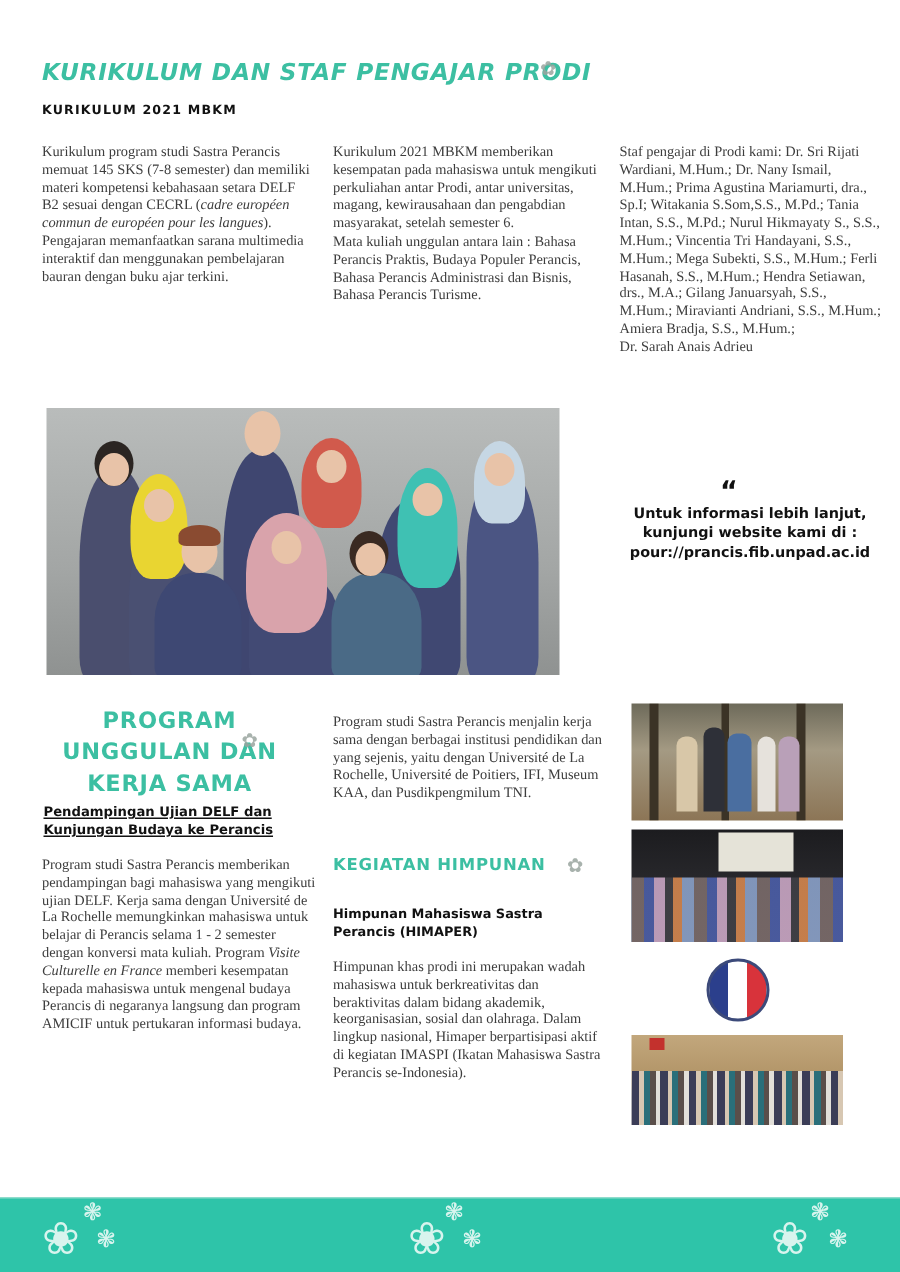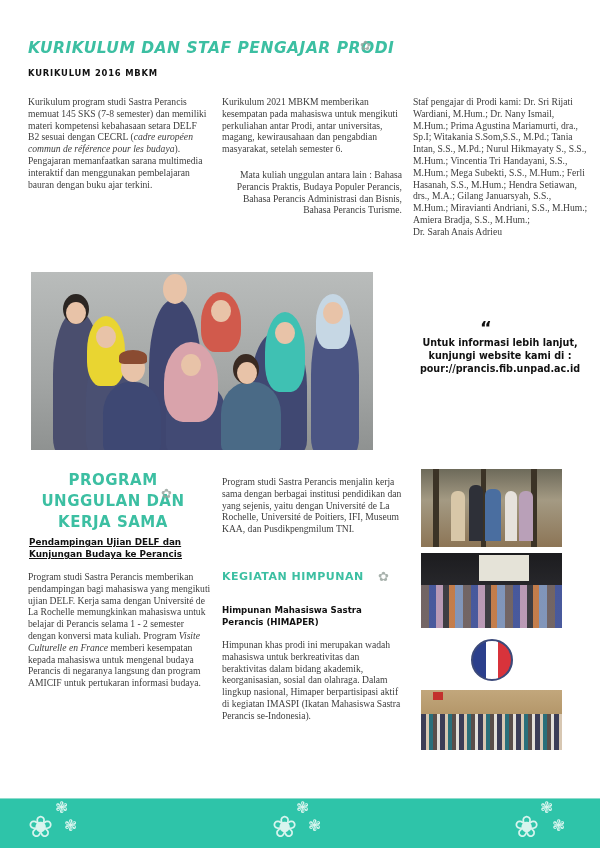--- a/index.html
+++ b/index.html
@@ -19,21 +19,21 @@
       font-family: "DejaVu Sans", sans-serif;
       font-weight: bold;
       color: #111;
     }
     .body-text {
       position: absolute;
       font-size: 9.6px;
       line-height: 11.8px;
       color: #3d3d3d;
     }
-    .body-text p + p { margin-top: 14px; text-align: right; }
+    .body-text p + p { margin-top: 1px; }
     .flower {
       position: absolute;
       width: 22px; height: 18px;
       color: #9aa59f;
       font-size: 13px;
       line-height: 18px;
       opacity: 0.85;
     }
 
     
@@ -96,25 +96,25 @@
       position: absolute; top: 802px; color: #d8f4ee; font-size: 30px; line-height: 30px;
       font-family: "DejaVu Sans", sans-serif;
     }
     .footer-flower.small { font-size: 16px; line-height: 16px; }
   </style>
 </head>
 <body>
 
 <h1 class="teal-heading" id="main-title">KURIKULUM DAN STAF PENGAJAR PRODI</h1>
 <span class="flower" id="flower-1">✿</span>
-<h2 class="sub-heading" id="kurikulum-sub">KURIKULUM 2016 MBKM</h2>
+<h2 class="sub-heading" id="kurikulum-sub">KURIKULUM 2021 MBKM</h2>
 
 <div class="body-text" id="col1">
   <p>
-    <span>Kurikulum program studi Sastra Perancis memuat 145 SKS (7-8 semester) dan memiliki materi kompetensi kebahasaan setara DELF B2 sesuai dengan CECRL (</span><em>cadre européen  commun de référence pour les budaya</em><span>). Pengajaran memanfaatkan sarana multimedia interaktif dan menggunakan pembelajaran bauran dengan buku ajar terkini.</span>
+    <span>Kurikulum program studi Sastra Perancis memuat 145 SKS (7-8 semester) dan memiliki materi kompetensi kebahasaan setara DELF B2 sesuai dengan CECRL (</span><em>cadre européen  commun de européen pour les langues</em><span>). Pengajaran memanfaatkan sarana multimedia interaktif dan menggunakan pembelajaran bauran dengan buku ajar terkini.</span>
   </p>
 </div>
 
 <div class="body-text" id="col2">
   <p>Kurikulum 2021 MBKM memberikan kesempatan pada mahasiswa untuk  mengikuti perkuliahan antar Prodi, antar universitas, magang, kewirausahaan dan pengabdian masyarakat, setelah semester 6.</p>
   <p>Mata kuliah unggulan antara lain : Bahasa Perancis Praktis, Budaya Populer Perancis, Bahasa Perancis Administrasi dan Bisnis, Bahasa Perancis Turisme.</p>
 </div>
 
 <div class="body-text" id="col3">
   <p>

